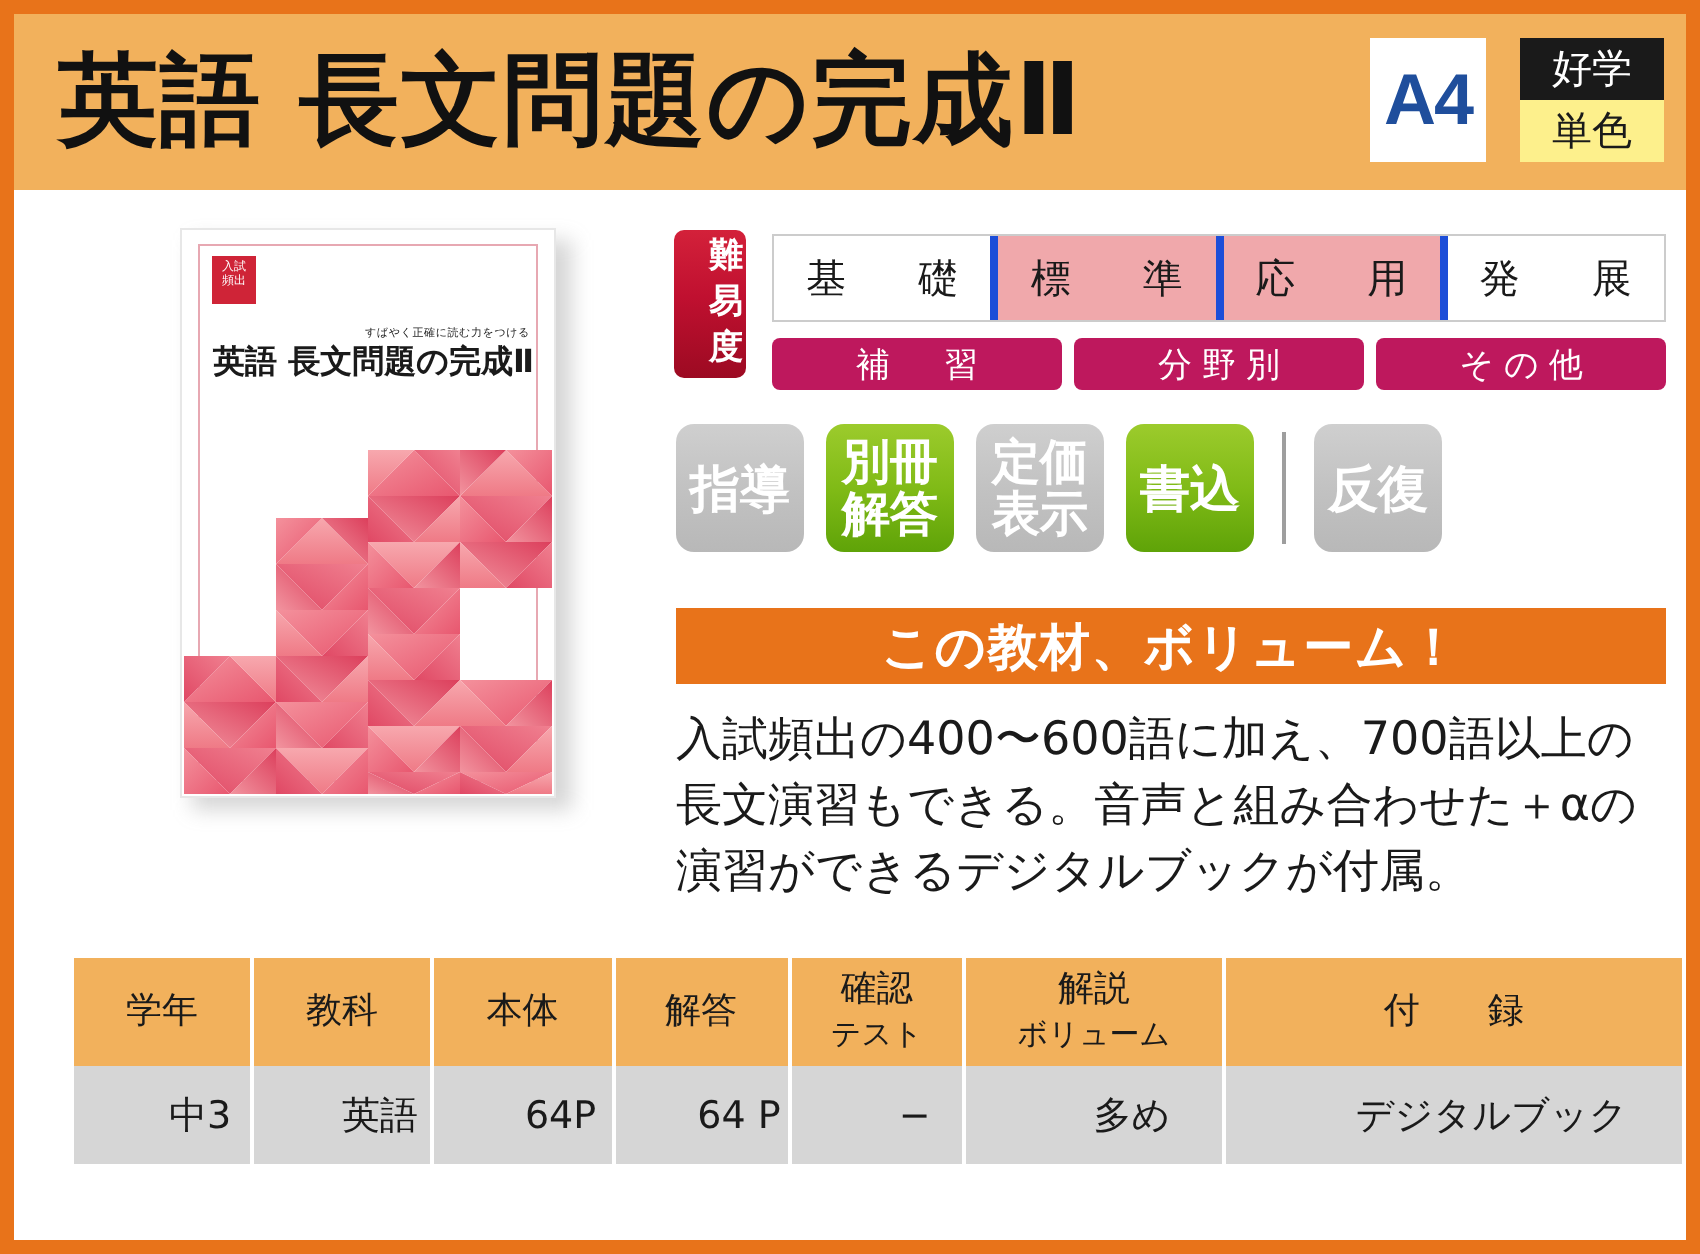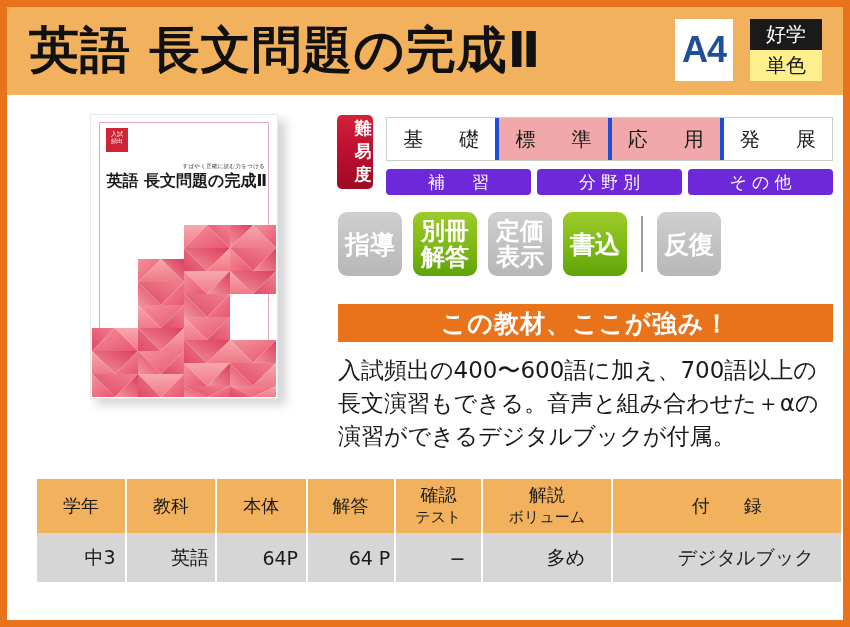--- a/index.html
+++ b/index.html
@@ -36,21 +36,21 @@
     font-size: 50px;
     font-weight: bold;
     color: #111111;
     letter-spacing: 1px;
     white-space: nowrap;
     line-height: 66px;
     font-family: "DejaVu Sans", "Liberation Sans", sans-serif;
   }
   .header-badges {
     position: absolute;
-    right: 21px;
+    right: 11px;
     top: 12px;
     display: flex;
     align-items: flex-start;
     height: 64px;
   }
   .badge-a4 {
     width: 58px;
     height: 62px;
     background: #ffffff;
     color: #1f4e9c;
@@ -219,21 +219,21 @@
     position: absolute;
     left: 379px;
     top: 162px;
     width: 447px;
     height: 26px;
     display: flex;
     gap: 6px;
   }
   .cat-pill {
     flex: 1;
-    background: #6d28d9;
+    background: #be185d;
     border-radius: 4px;
     color: #ffffff;
     font-size: 17px;
     display: flex;
     align-items: center;
     justify-content: center;
     letter-spacing: 5px;
     text-indent: 5px;
     font-family: "DejaVu Sans", sans-serif;
   }
@@ -504,21 +504,21 @@
     </div>
     <div class="feat green">
       <span>書込</span>
     </div>
     <div class="feat-divider"></div>
     <div class="feat gray">
       <span>反復</span>
     </div>
   </div>
 
-  <div class="strength-banner">この教材、ここが強み！</div>
+  <div class="strength-banner">この教材、ボリューム！</div>
   <div class="strength-body">
     <div>入試頻出の400〜600語に加え、700語以上の</div>
     <div>長文演習もできる。音声と組み合わせた＋αの</div>
     <div>演習ができるデジタルブックが付属。</div>
   </div>
 
   <table class="spec-table">
     <thead>
       <tr>
         <th>学年</th>

